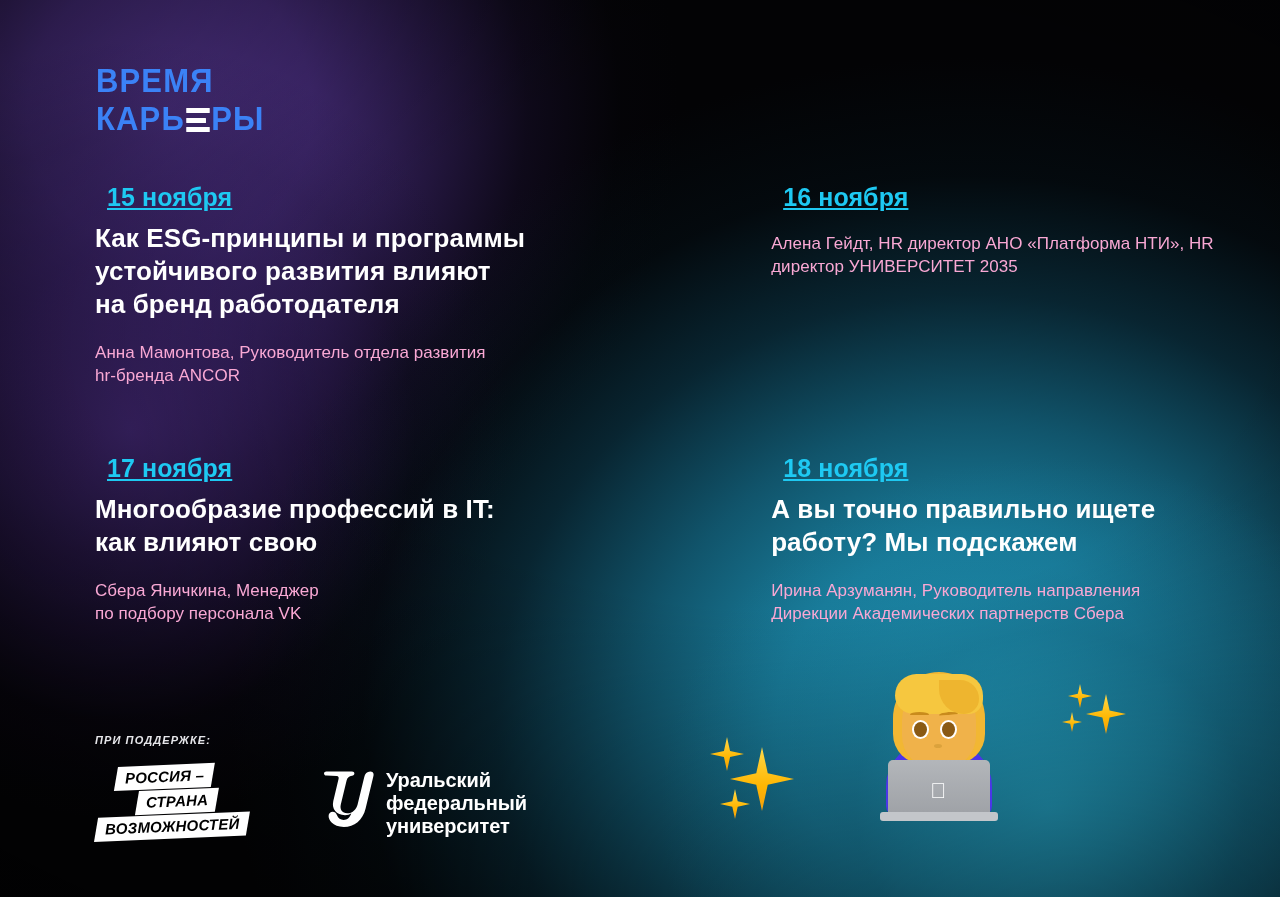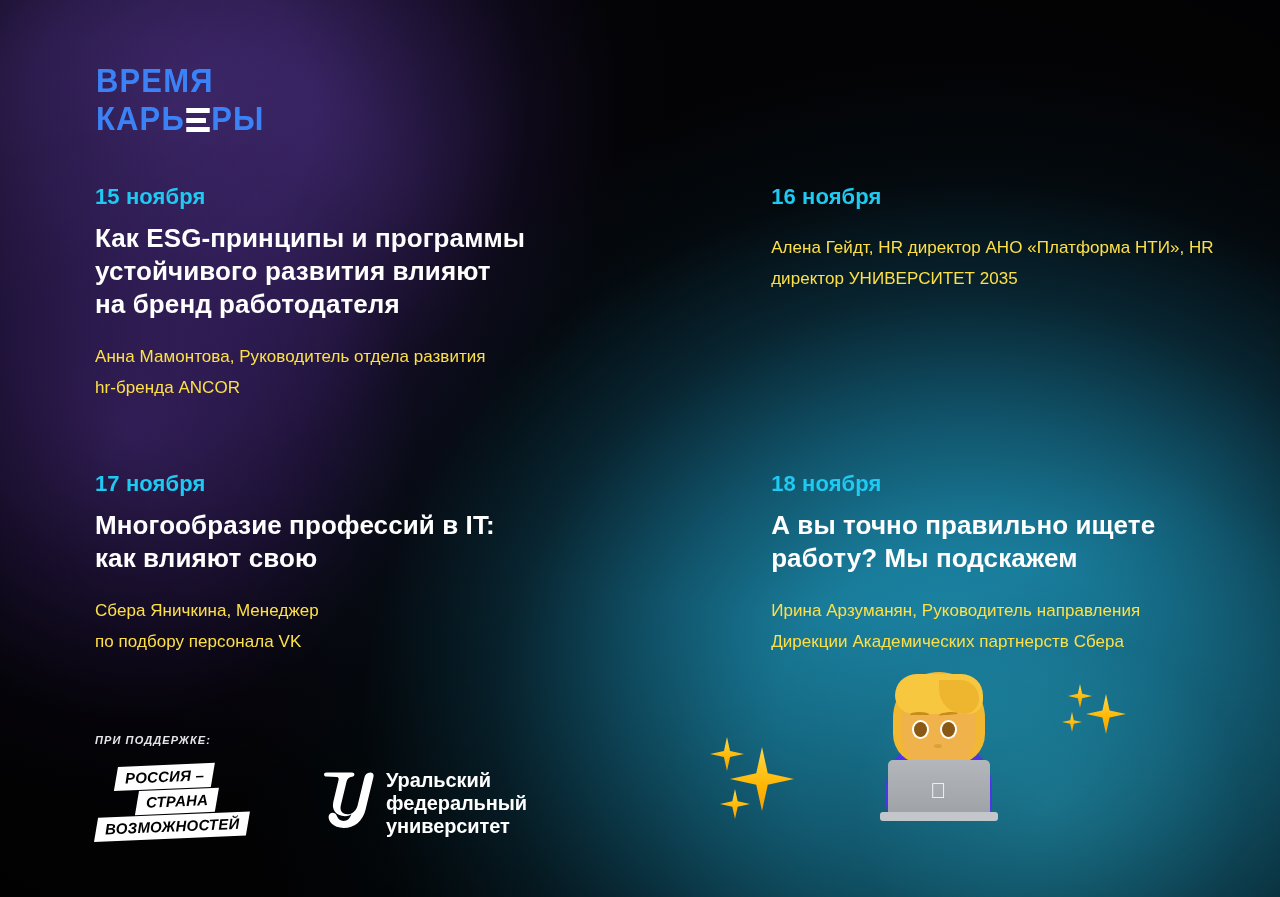--- a/index.html
+++ b/index.html
@@ -122,40 +122,41 @@
 
   .card {
     width: 600px;
     padding: 0;
   }
   .card.col-left  { margin-left: 95px; }
   .card.col-right { margin-left: 89px; width: 520px; }
 
   .card .date {
     color: #1ec9f2;
-    font-size: 22px;
+    font-size: 25px;
     font-weight: 700;
     line-height: 30px;
     letter-spacing: 0.1px;
-    margin: 0 0 10px 0;
+    margin: 0 0 10px 12px;
+    text-decoration: underline;
   }
   .card .title {
     color: #ffffff;
     font-size: 26px;
     font-weight: 700;
     line-height: 33px;
     letter-spacing: 0.1px;
     margin: 0;
     white-space: pre-line;
   }
   .card .speaker {
-    color: #fde047;
+    color: #f9a8d4;
     font-size: 17px;
     font-weight: 400;
-    line-height: 31px;
+    line-height: 23px;
     letter-spacing: 0.05px;
     margin: 20px 0 0 0;
     white-space: pre-line;
   }
 
   
   .footer {
     position: absolute;
     left: 95px; bottom: 55px;
     width: 470px;
@@ -197,21 +198,20 @@
     font-stretch: condensed;
   }
   .rsv .bar span { display: inline-block; transform: skewX(12deg); }
   .rsv .bar-1 { left: 22px;  top: 0px;  }
   .rsv .bar-2 { left: 42px;  top: 25px; }
   .rsv .bar-3 { left: 0px;   top: 50px; }
 
   
   .urfu {
     display: flex;
-    align-items: center;
     gap: 12px;
   }
   .urfu-mark {
     width: 52px; height: 66px;
     flex: 0 0 auto;
   }
   .urfu-text {
     color: #ffffff;
     font-size: 20px;
     font-weight: 700;

